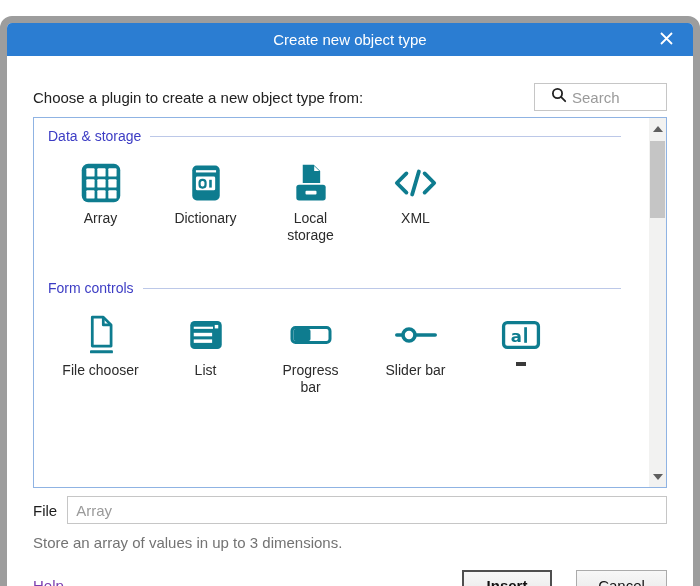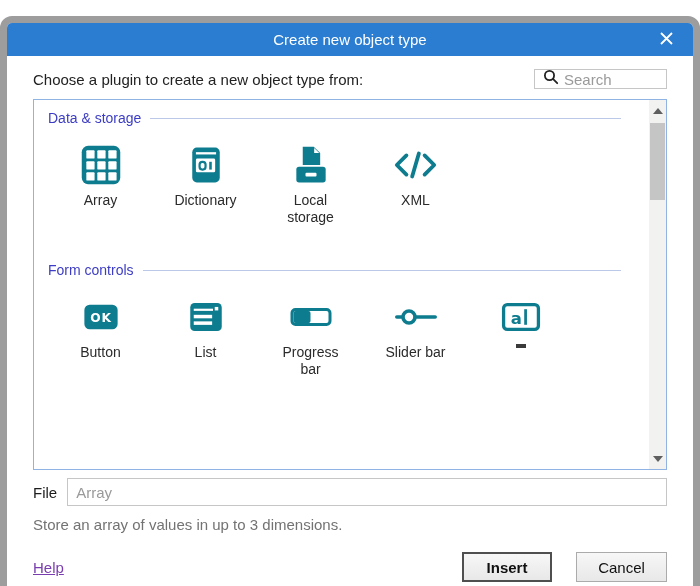--- a/index.html
+++ b/index.html
@@ -12,25 +12,25 @@
   .titlebar {
     height: 33px; background: #2b7dd2; color: #fff;
     display: flex; align-items: center; justify-content: center; position: relative;
     font-size: 15px;
   }
   .close-btn {
     position: absolute; right: 14px; top: 0; height: 33px; width: 26px;
     display: flex; align-items: center; justify-content: center; cursor: pointer;
   }
   .content { padding: 0 26px; }
-  .prompt-row { display: flex; justify-content: space-between; align-items: center; margin-top: 9px; height: 28px; }
+  .prompt-row { display: flex; justify-content: space-between; align-items: center; margin-top: 27px; height: 28px; }
   .prompt { font-size: 15px; color: #222; }
   .search-box {
-    width: 133px; height: 20px; border: 1px solid #c6c6c6; background: #fff;
-    display: flex; align-items: center; padding: 0 8px; gap: 5px;
+    width: 133px; height: 28px; border: 1px solid #c6c6c6; background: #fff;
+    display: flex; align-items: center; padding: 0 16px; gap: 5px;
   }
   .search-box input {
     border: none; outline: none; width: 100%; font-size: 15px;
     font-family: "Liberation Sans", sans-serif; color: #333; background: transparent;
   }
   .search-box input::placeholder { color: #9a9a9a; }
 
   .plugin-panel {
     margin-top: 6px; height: 371px; border: 1px solid #8fb3e3; background: #fff;
     position: relative;
@@ -174,26 +174,27 @@
             </div>
           </div>
           <div class="section sec-gap">
             <div class="section-header">
               <span class="section-label">Form controls</span>
               <span class="section-rule"></span>
             </div>
             <div class="section-items">
               <div class="plugin-item">
                 <span class="icon-box">
-                  <svg width="42" height="42" viewBox="0 0 48 48">
-                    <rect x="5" y="10" width="38" height="28" rx="6" fill="currentColor"></rect>
-    <text x="24" y="29.5" text-anchor="middle" font-size="14" font-weight="bold" fill="#fff" font-family="DejaVu Sans, sans-serif" letter-spacing="1">OK</text>
-                  </svg>
-                </span>
-                <span class="plugin-label">Button</span>
+                  <svg width="44" height="44" viewBox="0 0 48 48">
+                    <path d="M14.5 4.5 h12 l8.5 8.5 v23 h-20.5 z" fill="none" stroke="currentColor" stroke-width="3" stroke-linejoin="round"></path>
+    <path d="M26.5 4.5 v8.5 h8.5" fill="none" stroke="currentColor" stroke-width="3" stroke-linejoin="round"></path>
+    <rect x="12" y="40.5" width="25" height="3.5" rx="1" fill="currentColor"></rect>
+                  </svg>
+                </span>
+                <span class="plugin-label">File chooser</span>
               </div>
               <div class="plugin-item">
                 <span class="icon-box">
                   <svg width="42" height="42" viewBox="0 0 48 48">
                     <rect x="6" y="8" width="36" height="32" rx="5" fill="currentColor"></rect>
     <rect x="10" y="14.5" width="22" height="2.5" fill="#fff"></rect>
                     <rect x="34" y="12.5" width="4" height="4" fill="#fff"></rect>
     <rect x="10" y="21.5" width="21" height="4" fill="#fff"></rect>
                     <rect x="10" y="29" width="21" height="4" fill="#fff"></rect>
                   </svg>

